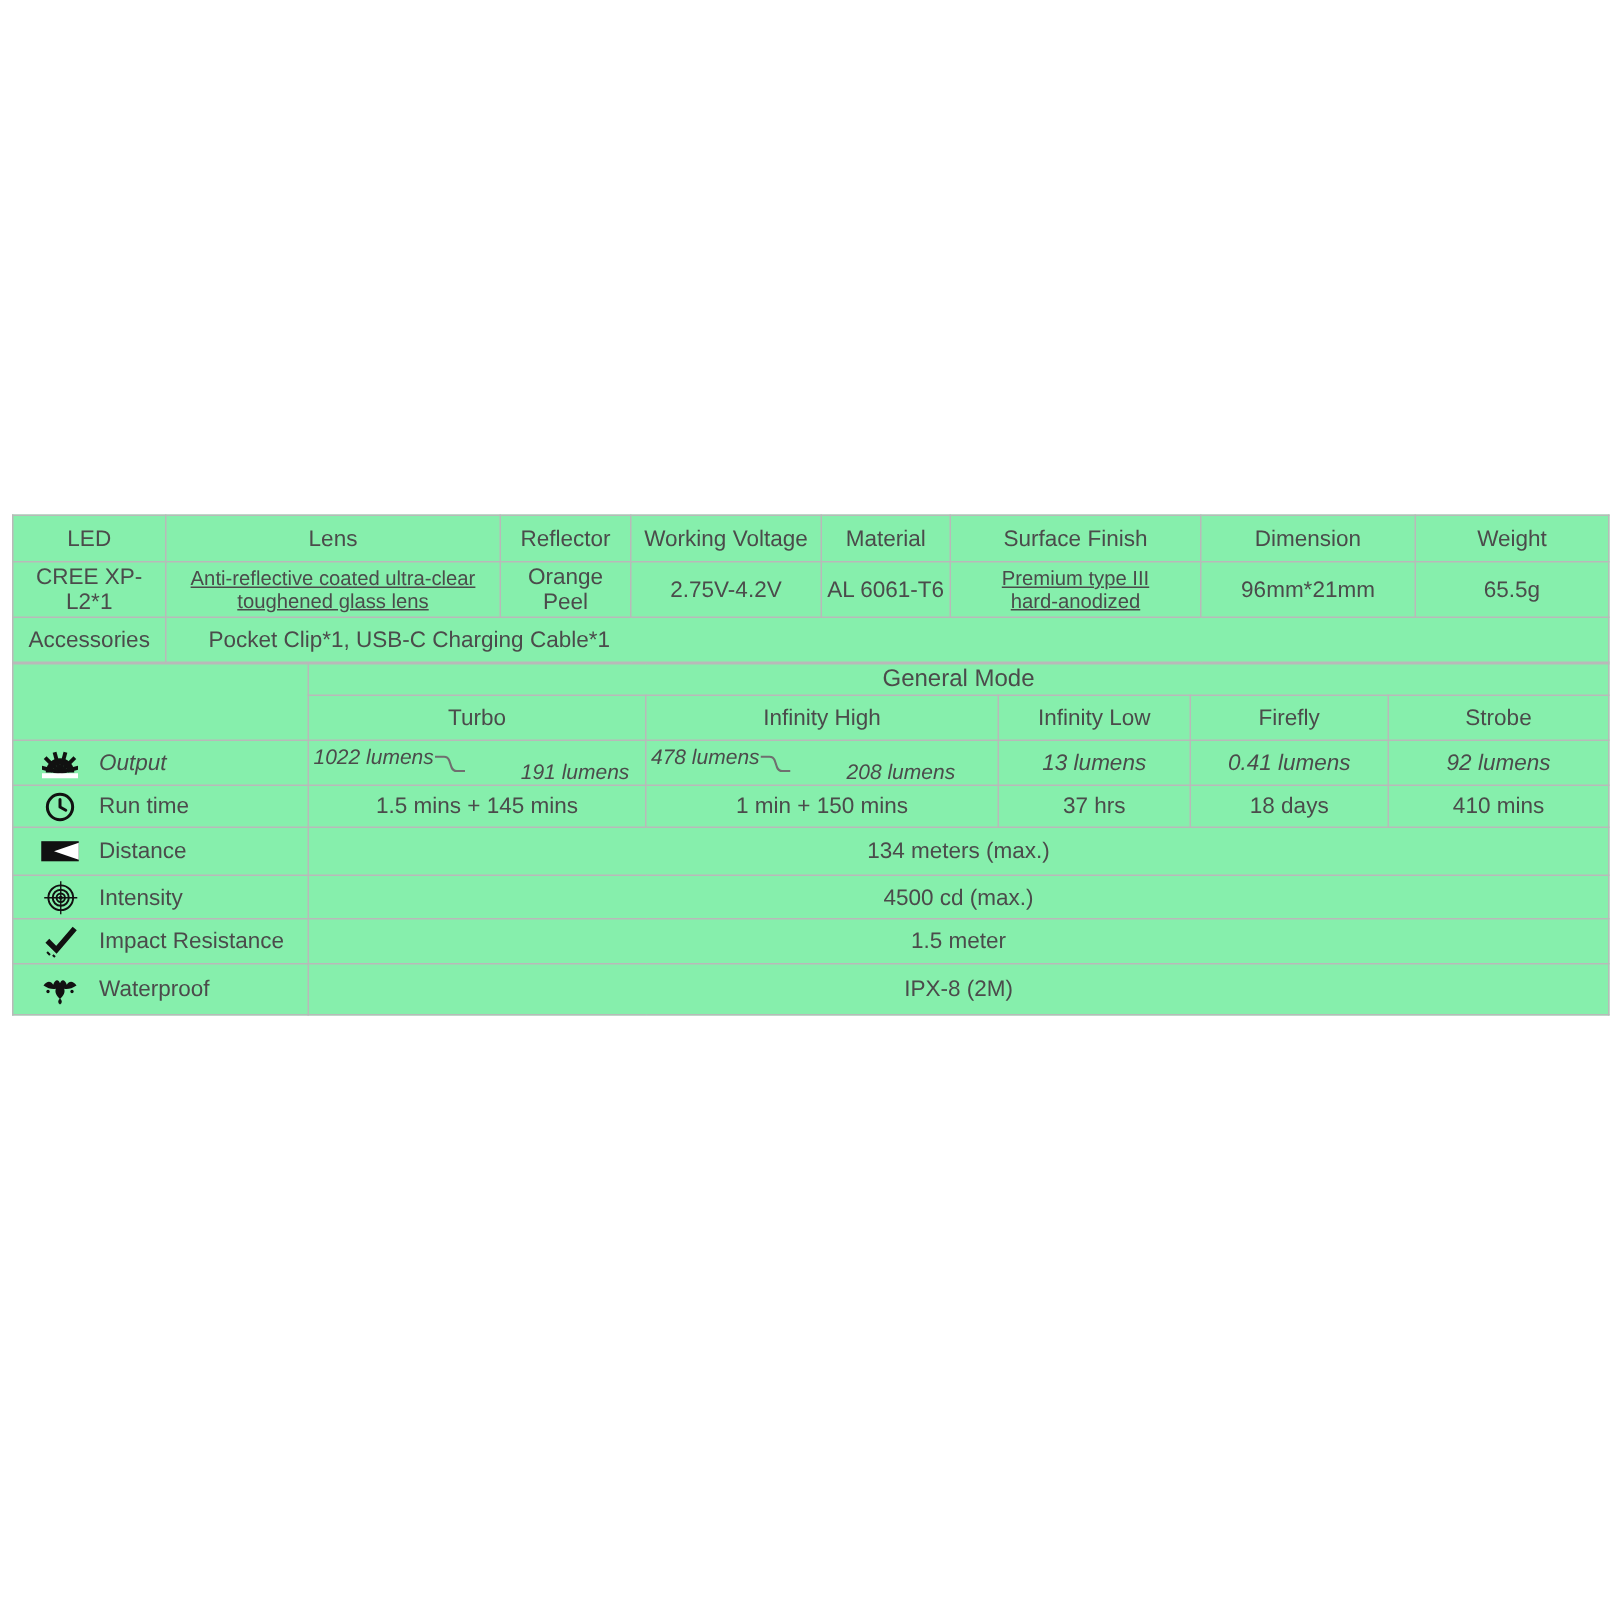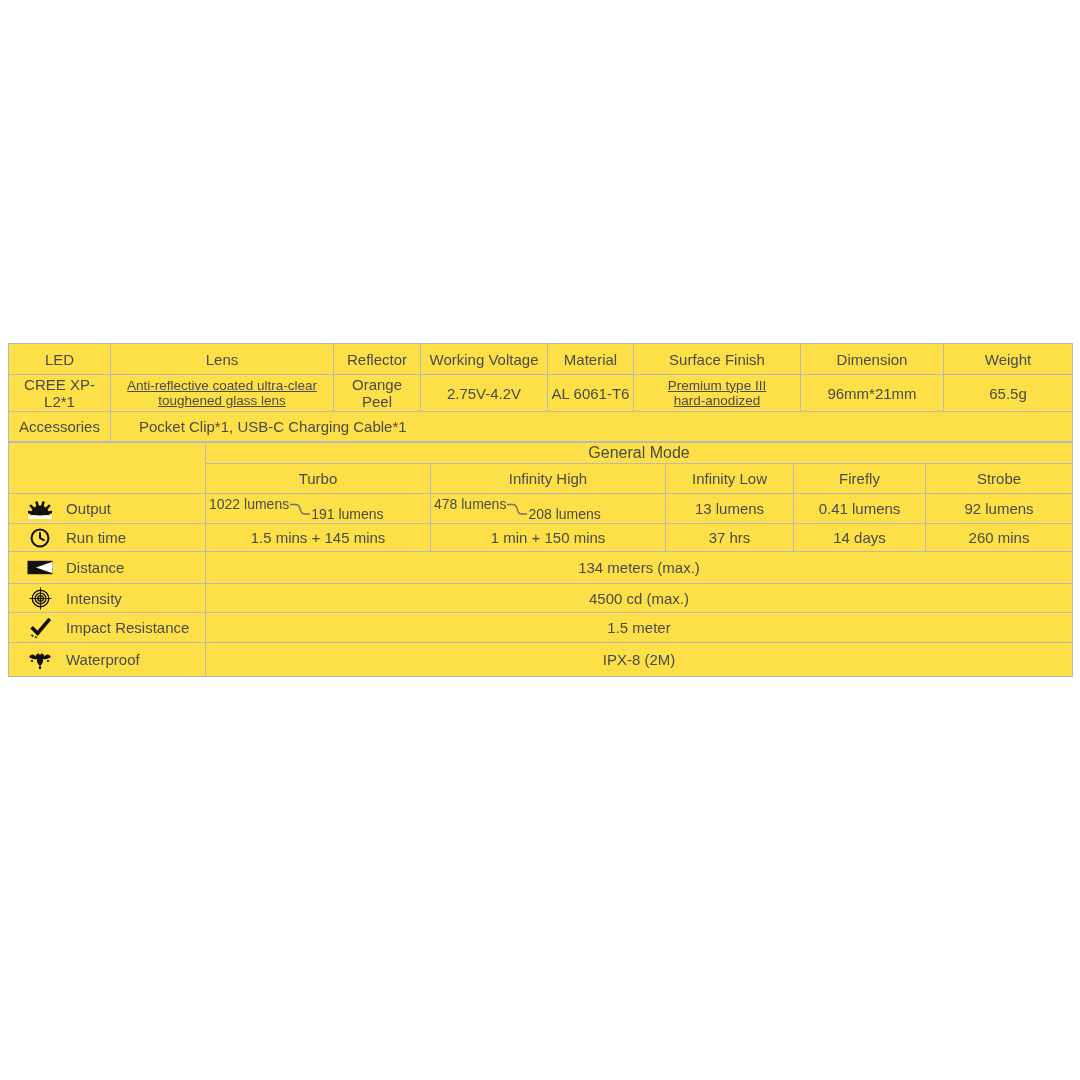--- a/index.html
+++ b/index.html
@@ -10,47 +10,47 @@
   }
   .content { position:absolute; left:8px; top:343px; width:1064px; }
 
   .bar {
     background:#d64a28; color:#ffffff; text-align:center;
     letter-spacing:.3px; overflow:hidden;
   }
   .bar1 { height:29px; line-height:29px; font-size:18px; }
   .bar2 { height:24px; line-height:24px; font-size:17.5px; margin-top:11px; }
 
-  table { border-collapse:collapse; table-layout:fixed; width:1064px; background:#fde047; }
+  table { border-collapse:collapse; table-layout:fixed; width:1064px; background:#86efac; }
   td {
     border:1px solid #b9b9b9; text-align:center; vertical-align:middle;
     font-size:15px; color:#4b4b4b; padding:1px 3px; overflow:hidden;
   }
   .t1 tr.hdr td { height:31px; }
   .t1 tr.data td { height:33px; }
   .t1 tr.acc td { height:30px; }
   .twoline { font-size:13.5px; line-height:1.12;text-decoration:underline; }
   .leftpad { text-align:left; padding-left:28px; }
 
   .t2 tr.gmrow td { height:16px; font-size:16px; }
   .t2 tr.colhdr td { height:30px; }
-  .t2 tr.r-output td { height:30px; }
+  .t2 tr.r-output td { height:30px;font-style:italic; }
   .t2 tr.r-runtime td { height:28px; }
   .t2 tr.r-distance td { height:32px; }
   .t2 tr.r-intensity td { height:29px; }
   .t2 tr.r-impact td { height:30px; }
   .t2 tr.r-waterproof td { height:34px; }
 
   .labelwrap { display:flex; align-items:center; gap:13px; padding-left:15px; text-align:left; }
   .labelwrap .ic { flex:0 0 26px; display:flex; justify-content:center; align-items:center; }
   .labelwrap span { font-size:15px; color:#4b4b4b; white-space:nowrap; }
 
   .stepcell { display:flex; align-items:center; justify-content:flex-start; }
   .stepcell .hi { position:relative; top:-5px; font-size:14px; }
-  .stepcell .lo { position:relative; top:5px; font-size:14px; }
+  .stepcell .lo { position:relative; top:5px; font-size:14px;margin-left:36px; }
   .stepcell svg { margin:0 1px; }
 
   svg.icon * { vector-effect:non-scaling-stroke; }
 </style>
 </head>
 <body>
 
 <div class="stage">
   <div class="content">
 
@@ -174,22 +174,22 @@
                 <circle cx="12" cy="12" r="9.2" fill="none" stroke="#111" stroke-width="2"></circle>
                 <path d="M12 12 L12 6.6 M12 12 L16.2 14.4" fill="none" stroke="#111" stroke-width="2" stroke-linecap="round"></path>
               </svg>
             </span>
             <span>Run time</span>
           </div>
         </td>
         <td>1.5 mins + 145 mins</td>
         <td>1 min + 150 mins</td>
         <td>37 hrs</td>
-        <td>14 days</td>
-        <td>260 mins</td>
+        <td>18 days</td>
+        <td>410 mins</td>
       </tr>
 
       <tr class="r-distance">
         <td>
           <div class="labelwrap">
             <span class="ic">
               <svg class="icon" width="26" height="15" viewBox="0 0 26 15">
                 <rect x="0.5" y="0.8" width="25" height="13.4" fill="#111"></rect>
                 <polygon points="9,7.5 25.5,1.8 25.5,13.2" fill="#fff"></polygon>
               </svg>

